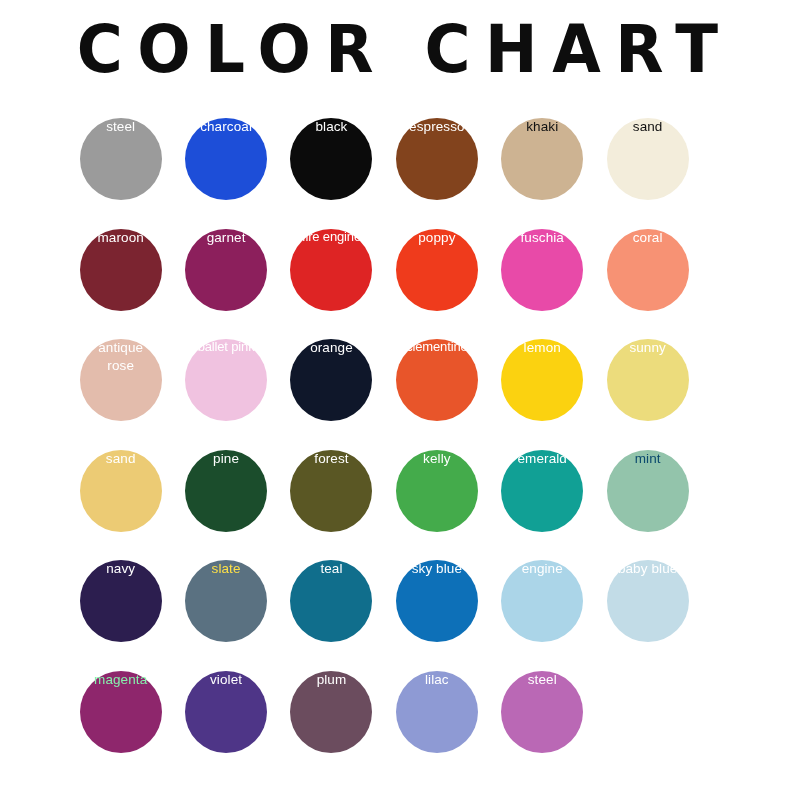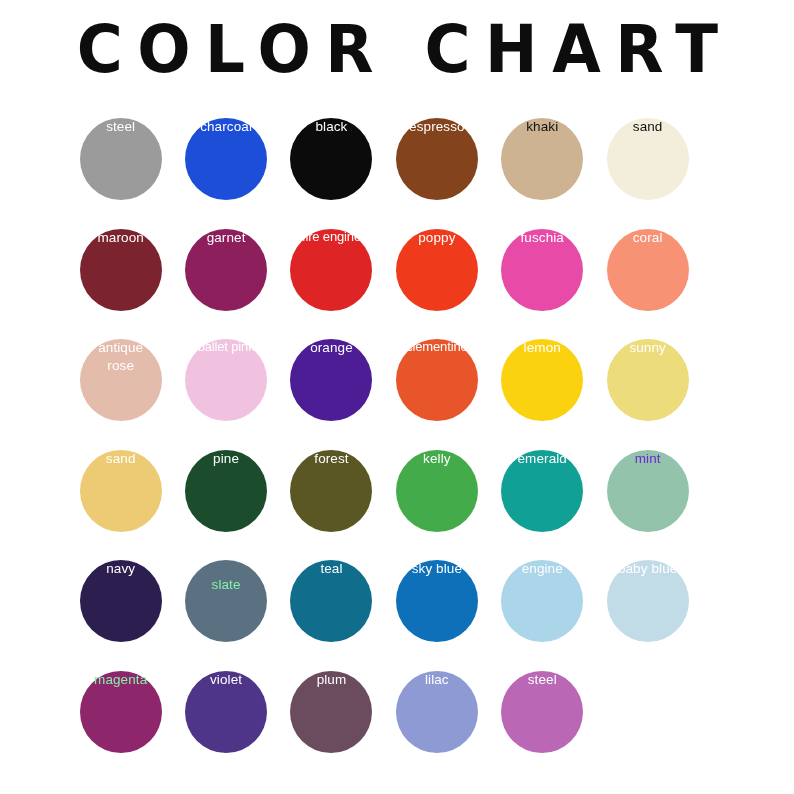--- a/index.html
+++ b/index.html
@@ -172,21 +172,21 @@
           <span class="dot-label" style="color: rgb(255, 255, 255);">antique
 rose</span>
         </div>
       </div>
       <div class="swatch">
         <div class="dot" style="background: rgb(240, 194, 224);">
           <span class="dot-label tight" style="color: rgb(255, 255, 255);">ballet pink</span>
         </div>
       </div>
       <div class="swatch">
-        <div class="dot" style="background: #4c1d95;">
+        <div class="dot" style="background: #0f172a;">
           <span class="dot-label" style="color: rgb(255, 255, 255);">orange</span>
         </div>
       </div>
       <div class="swatch">
         <div class="dot" style="background: rgb(232, 85, 42);">
           <span class="dot-label tight" style="color: rgb(255, 255, 255);">clementine</span>
         </div>
       </div>
       <div class="swatch">
         <div class="dot" style="background: rgb(251, 210, 16);">
@@ -218,31 +218,31 @@
           <span class="dot-label" style="color: rgb(255, 255, 255);">kelly</span>
         </div>
       </div>
       <div class="swatch">
         <div class="dot" style="background: rgb(17, 160, 149);">
           <span class="dot-label" style="color: rgb(255, 255, 255);">emerald</span>
         </div>
       </div>
       <div class="swatch">
         <div class="dot" style="background: rgb(147, 196, 171);">
-          <span class="dot-label" style="color: #6d28d9;">mint</span>
+          <span class="dot-label" style="color: #0c4a6e;">mint</span>
         </div>
       </div>
       <div class="swatch">
         <div class="dot" style="background: rgb(44, 30, 79);">
           <span class="dot-label" style="color: rgb(255, 255, 255);">navy</span>
         </div>
       </div>
       <div class="swatch">
         <div class="dot" style="background: rgb(90, 113, 129);">
-          <span class="dot-label" style="color: #86efac; margin-top: 16px;">slate</span>
+          <span class="dot-label" style="color: #fde047;">slate</span>
         </div>
       </div>
       <div class="swatch">
         <div class="dot" style="background: rgb(16, 110, 140);">
           <span class="dot-label" style="color: rgb(255, 255, 255);">teal</span>
         </div>
       </div>
       <div class="swatch">
         <div class="dot" style="background: rgb(13, 112, 184);">
           <span class="dot-label" style="color: rgb(255, 255, 255);">sky blue</span>

